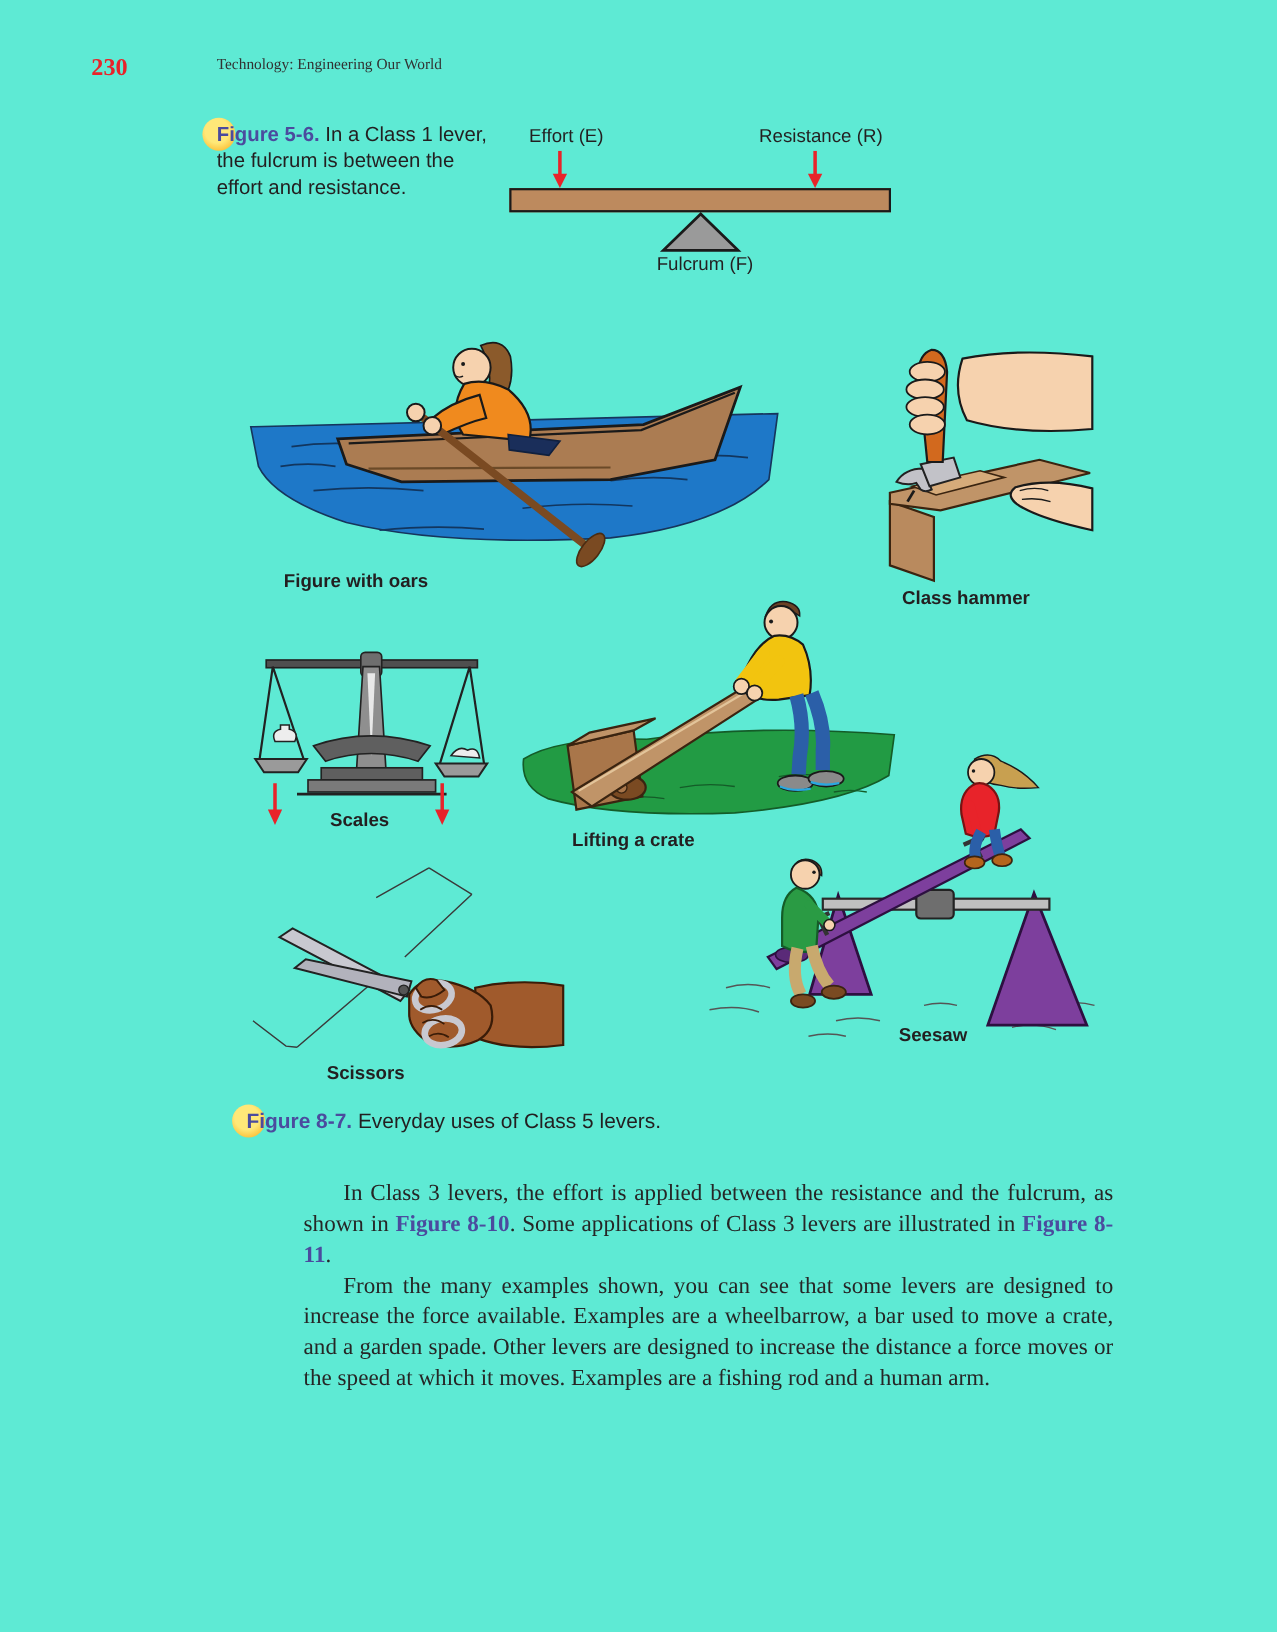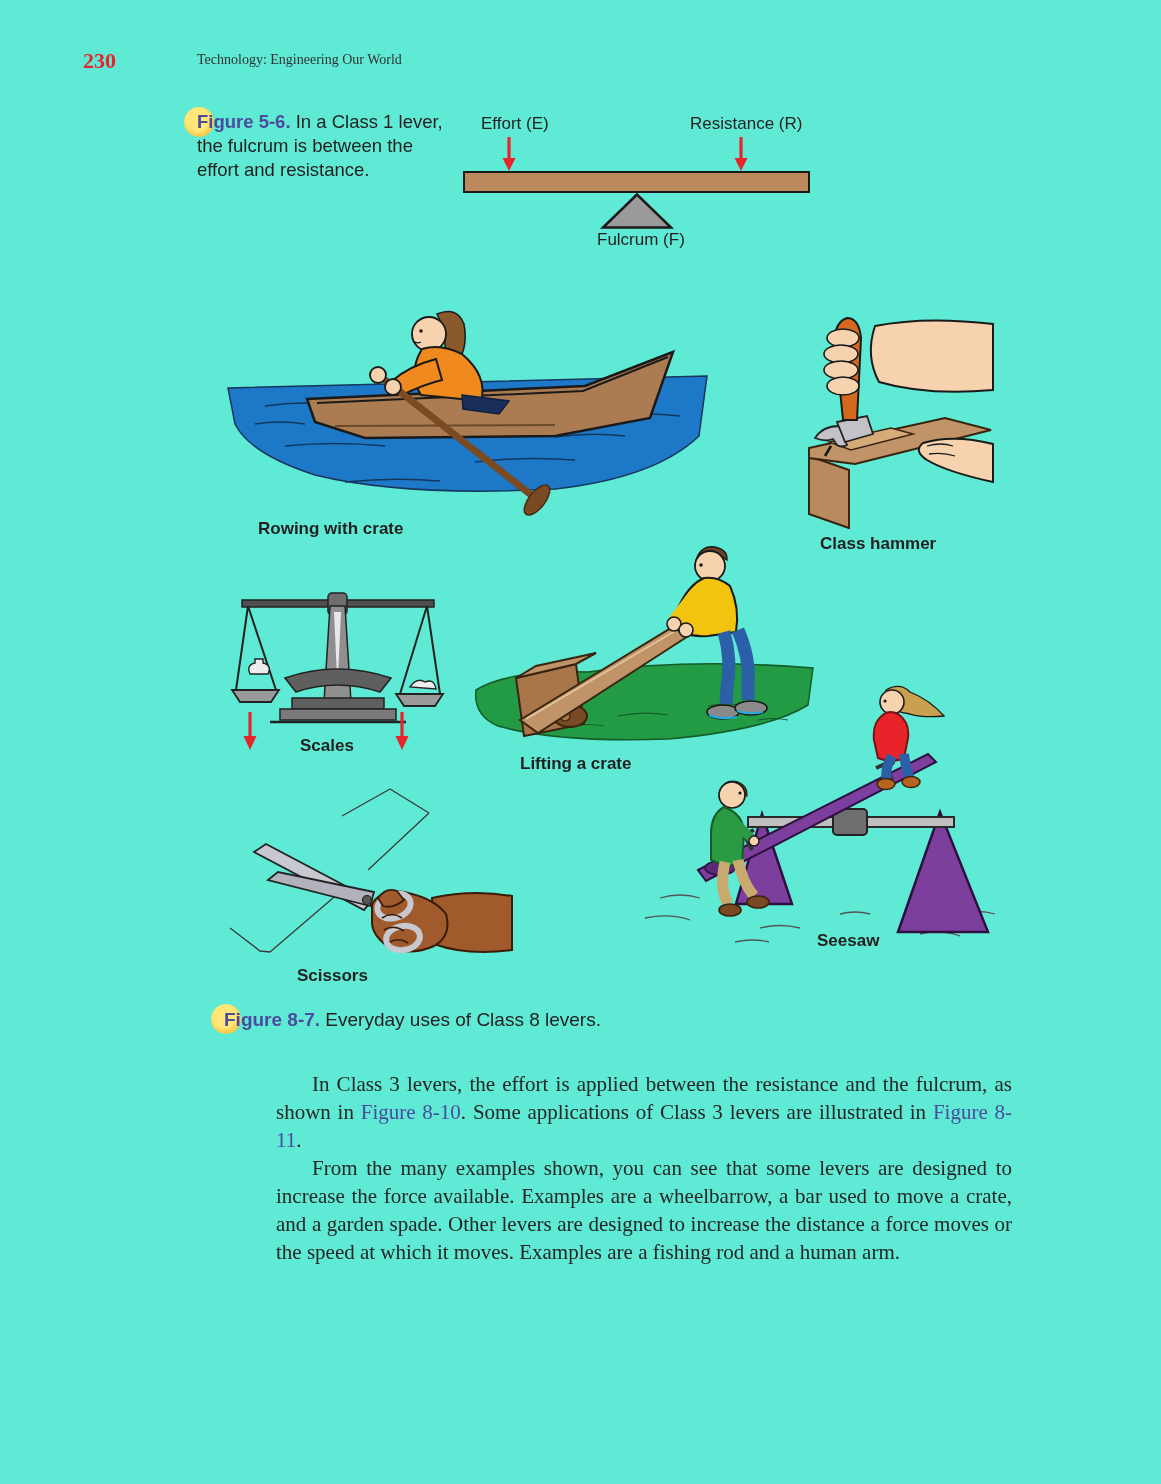--- a/index.html
+++ b/index.html
@@ -21,21 +21,21 @@
   
   .diagram-label{font-size:17px;color:#231f20;}
   .lever-bar{left:463px;top:171px;width:347px;height:22px;background:#bd8a5e;
              border:2.5px solid #1a1a1a;box-sizing:border-box;}
   
   .ill-label{font-size:17px;font-weight:bold;color:#231f20;}
   
   .body-text{left:276px;top:1070px;width:736px;font-family:"Liberation Serif",serif;
              font-size:21px;line-height:28px;color:#262626;text-align:justify;}
   .body-text p{margin:0;text-indent:36px;}
-  .fig-ref{color:#4b4b9e;font-weight:normal;}
+  .fig-ref{color:#4b4b9e;font-weight:bold;}
 </style>
 </head>
 <body>
 
 <div class="page">
 
   <div class="abs page-number">230</div>
   <div class="abs running-head">Technology: Engineering Our World</div>
 
   <div class="abs fig-caption cap-86">
@@ -75,21 +75,21 @@
     <circle cx="196" cy="35" r="1.8" fill="#1a1a1a"></circle>
     <path d="M188,45 q4,3 8,1" stroke="#1a1a1a" stroke-width="1.2" fill="none"></path>
     <path d="M197,53 Q182,78 196,99 L256,105 Q263,80 237,58 Q215,47 197,53 Z" fill="#f08a1e" stroke="#1a1a1a" stroke-width="2"></path>
     <path d="M211,63 Q184,70 167,85 L177,99 Q200,88 217,84 Z" fill="#f08a1e" stroke="#1a1a1a" stroke-width="2"></path>
     <path d="M237,99 L284,105 L274,118 L238,113 Z" fill="#1a2e5a" stroke="#10203e" stroke-width="1.5"></path>
     <path d="M160,84 L305,198" stroke="#7a4a22" stroke-width="7" stroke-linecap="round"></path>
     <ellipse cx="312" cy="204" rx="8" ry="18" transform="rotate(38 312 204)" fill="#7a4a22" stroke="#4a2c12" stroke-width="1.5"></ellipse>
     <circle cx="168" cy="91" r="8" fill="#f6d2ae" stroke="#1a1a1a" stroke-width="1.8"></circle>
     <circle cx="153" cy="79" r="8" fill="#f6d2ae" stroke="#1a1a1a" stroke-width="1.8"></circle>
   </svg>
-  <div class="abs ill-label" style="left:258px;top:519px;">Rowing with crate</div>
+  <div class="abs ill-label" style="left:258px;top:519px;">Figure with oars</div>
 
   <svg class="abs" style="left:795px;top:296px;" width="200" height="236" viewBox="0 0 200 236">
     <polygon points="14,160 54,174 54,232 14,218" fill="#b98a5e" stroke="#3a2410" stroke-width="2"></polygon>
     <polygon points="14,152 150,122 196,134 60,168 14,162" fill="#c09468" stroke="#3a2410" stroke-width="2"></polygon>
     <polygon points="34,146 96,132 118,138 56,154" fill="#d6ab7a" stroke="#3a2410" stroke-width="1.5"></polygon>
     <line x1="36" y1="150" x2="30" y2="160" stroke="#1a1a1a" stroke-width="2.5"></line>
     <path d="M44,130 q-16,0 -24,12 q10,4 18,1 l4,6 q4,3 10,0 Z" fill="#c2c2c8" stroke="#222" stroke-width="1.8"></path>
     <polygon points="42,126 72,120 78,138 50,146" fill="#c2c2c8" stroke="#222" stroke-width="1.8"></polygon>
     <path d="M48,124 L40,44 Q40,26 52,22 Q64,22 66,42 L62,124 Z" fill="#d2691e" stroke="#1a1a1a" stroke-width="2"></path>
     <path d="M80,30 Q130,20 198,28 L198,94 Q132,100 84,86 Q70,60 80,30 Z" fill="#f6d2ae" stroke="#1a1a1a" stroke-width="2"></path>
@@ -204,21 +204,21 @@
     <ellipse cx="172" cy="120" rx="17" ry="12" transform="rotate(-18 172 120)" fill="none" stroke="#c8c8d0" stroke-width="6"></ellipse>
     <ellipse cx="181" cy="152" rx="17" ry="12" transform="rotate(-10 181 152)" fill="none" stroke="#c8c8d0" stroke-width="6"></ellipse>
     <path d="M160,132 q10,-7 20,0 M162,144 q10,-6 20,1 M168,156 q9,-5 18,1" stroke="#3a1c08" stroke-width="1.6" fill="none"></path>
     <path d="M156,112 q8,-11 19,-7 l7,9 q-11,9 -21,6 z" fill="#a05a2c" stroke="#3a1c08" stroke-width="1.8"></path>
   </svg>
   <div class="abs ill-label" style="left:297px;top:966px;">Scissors</div>
 
   <div class="abs fig-caption cap-87">
     <span class="fig-circle" style="left:-1px;top:-4px;"></span>
     <span class="fig-label">Figure 8-7.</span>
-    <span class="cap-text">Everyday uses of Class 8 levers.</span>
+    <span class="cap-text">Everyday uses of Class 5 levers.</span>
   </div>
 
   <div class="abs body-text">
     <p><span>In Class 3 levers, the effort is applied between the resistance and the fulcrum, as shown in </span><span class="fig-ref">Figure 8-10</span><span>. Some applications of Class 3 levers are illustrated in </span><span class="fig-ref">Figure 8-11</span><span>.</span></p>
     <p>From the many examples shown, you can see that some levers are designed to increase the force available. Examples are a wheelbarrow, a bar used to move a crate, and a garden spade. Other levers are designed to increase the distance a force moves or the speed at which it moves. Examples are a fishing rod and a human arm.</p>
   </div>
 
 </div>
 
 </body></html>

